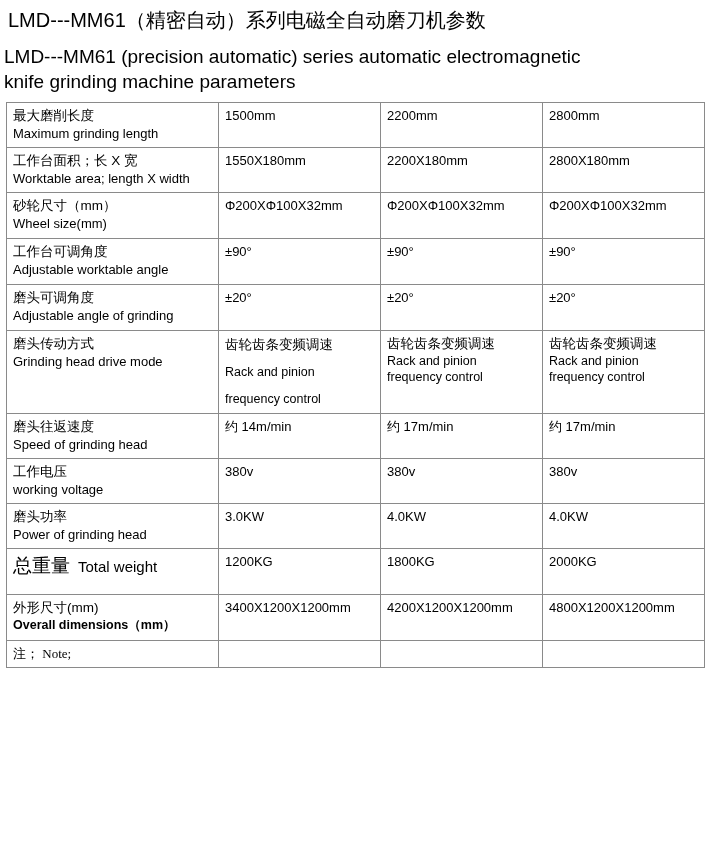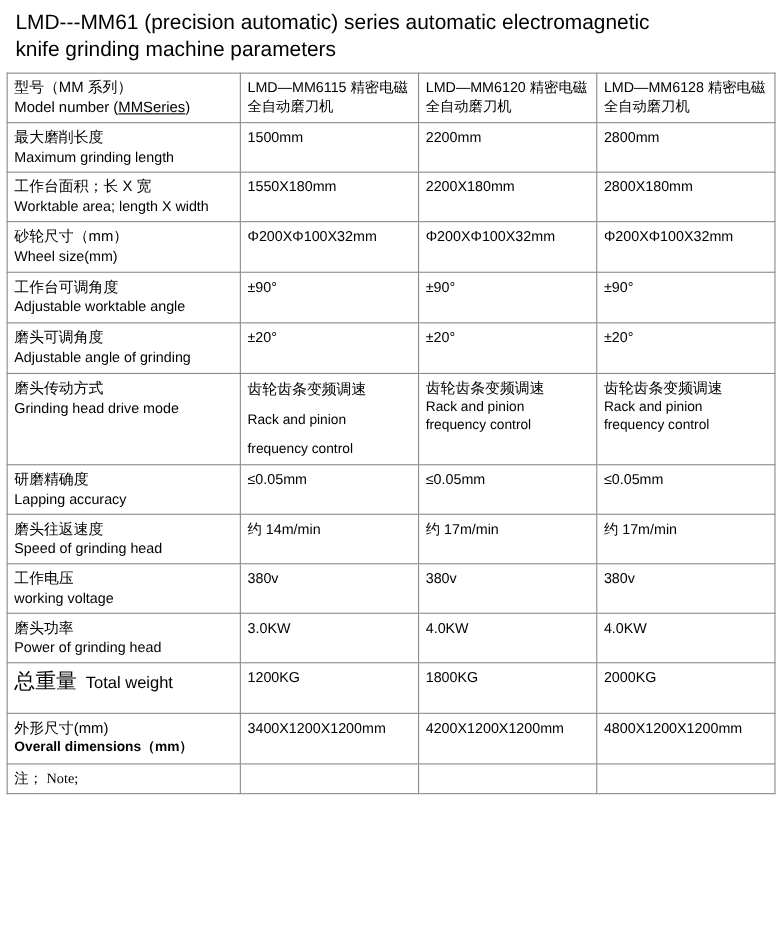--- a/index.html
+++ b/index.html
@@ -24,21 +24,21 @@
   .title-cn {
     font-size: 20px;
     line-height: 28px;
     padding: 6px 0 2px 8px;
     white-space: nowrap;
     letter-spacing: 0px;
   }
   .title-en {
     font-size: 19px;
     line-height: 25px;
-    padding: 8px 0 8px 14px;
+    padding: 8px 0 8px 4px;
     max-width: 600px;
   }
   table.spec {
     border-collapse: collapse;
     width: 698px;
     margin-left: 6px;
     table-layout: fixed;
   }
   table.spec td {
     border: 1px solid #8a8a8a;
@@ -82,40 +82,32 @@
   .note { font-size: 19px; line-height: 30px; padding: 6px 6px 10px 6px; font-family: Liberation Serif, serif; }
 
   .rowtall td { height: 36px; }
   .nowrap { white-space: nowrap; }
 </style>
 </head>
 <body>
 
 <div class="page">
 
+  <div class="title-cn">LMD---MM61（精密自动）系列电磁全自动磨刀机参数</div>
   <div class="title-en">LMD---MM61 (precision automatic) series automatic electromagnetic knife grinding machine parameters</div>
 
   <table class="spec">
     <colgroup>
       <col class="c0">
         <col class="c1">
         <col class="c2">
         <col class="c3">
     </colgroup>
     <tbody>
 
-      <tr class="hdr">
-        <td>
-          <span class="cn">型号（MM 系列）</span>
-          <span class="en"><span>Model number (</span><u class="ul">MMSeries</u><span>)</span></span>
-        </td>
-        <td class="hdr-val">LMD—MM6115 精密电磁全自动磨刀机</td>
-        <td class="hdr-val">LMD—MM6120 精密电磁全自动磨刀机</td>
-        <td class="hdr-val">LMD—MM6128 精密电磁全自动磨刀机</td>
-      </tr>
 
       <tr>
         <td>
           <span class="cn">最大磨削长度</span>
           <span class="en">Maximum grinding length</span>
         </td>
         <td>1500mm</td>
         <td>2200mm</td>
         <td>2800mm</td>
       </tr>
@@ -175,29 +167,20 @@
           <span class="drive-en">Rack and pinion</span>
           <span class="drive-en">frequency control</span>
         </td>
         <td>
           <span class="drive-cn">齿轮齿条变频调速</span>
           <span class="drive-en">Rack and pinion</span>
           <span class="drive-en">frequency control</span>
         </td>
       </tr>
 
-      <tr>
-        <td>
-          <span class="cn">研磨精确度</span>
-          <span class="en">Lapping accuracy</span>
-        </td>
-        <td>≤0.05mm</td>
-        <td>≤0.05mm</td>
-        <td>≤0.05mm</td>
-      </tr>
 
       <tr>
         <td>
           <span class="cn">磨头往返速度</span>
           <span class="en">Speed of grinding head</span>
         </td>
         <td>约 14m/min</td>
         <td>约 17m/min</td>
         <td>约 17m/min</td>
       </tr>

